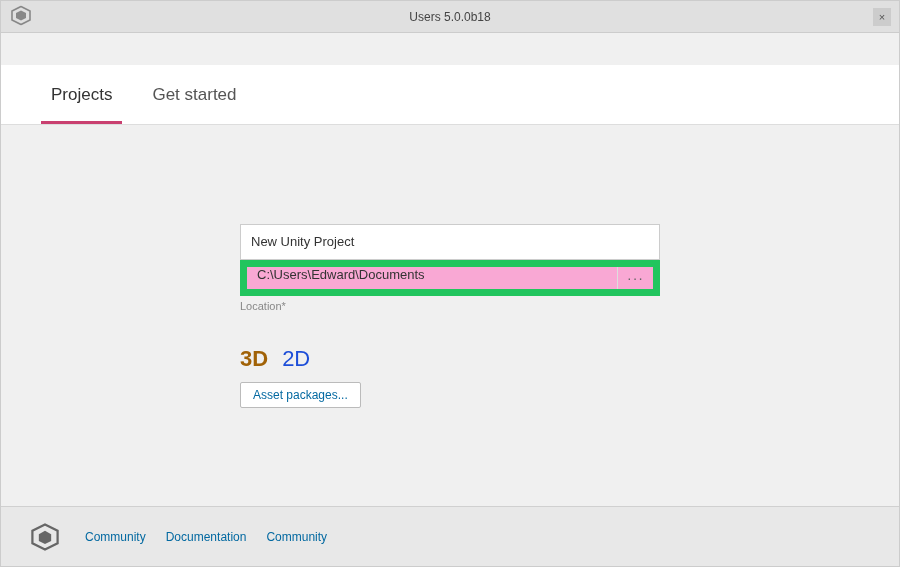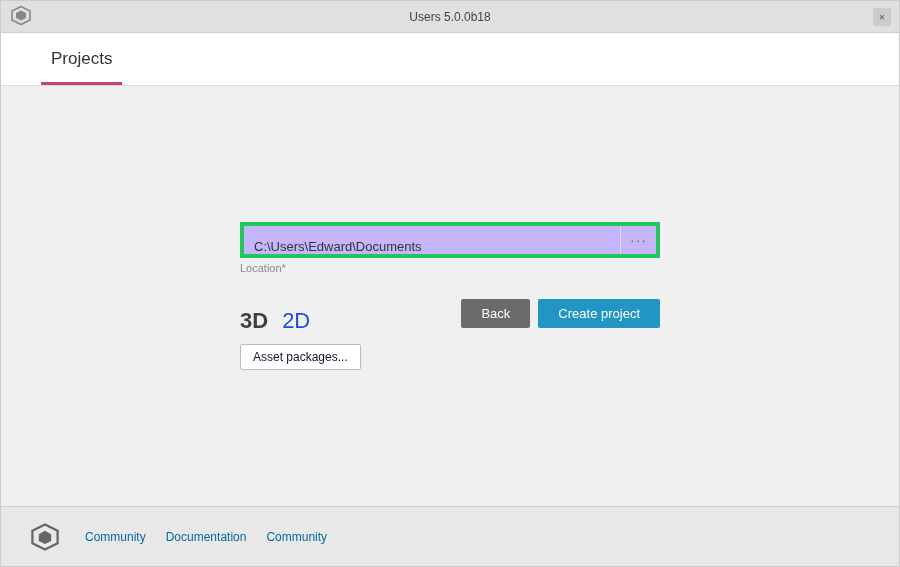--- a/index.html
+++ b/index.html
@@ -55,22 +55,23 @@
       left: 10px;
       top: 50%;
       transform: translateY(-50%);
     }
     .header {
       background: #ffffff;
       border-bottom: 1px solid #ddd;
       padding: 0 40px;
       display: flex;
       align-items: flex-end;
-      height: 53px;
+      height: 60px;
       flex-shrink: 0;
+      margin-top: 32px;
     }
     .tab {
       padding: 0 10px;
       height: 100%;
       display: flex;
       align-items: center;
       font-size: 17px;
       color: #555;
       cursor: pointer;
       margin-right: 20px;
@@ -115,24 +116,24 @@
       outline: none;
     }
     .field-label {
       font-size: 11px;
       color: #888;
       margin-top: 4px;
       margin-bottom: 14px;
     }
     .location-row {
       display: flex;
-      align-items: flex-end;
+      align-items: flex-start;
       width: 100%;
-      border: 4px solid #22c55e;
-      background: #c4b5fd;
+      border: 7px solid #22c55e;
+      background: #f9a8d4;
       height: 36px;
     }
     .location-input {
       flex: 1;
       border: none;
       background: transparent;
       padding: 0 10px;
       font-size: 13px;
       color: #333;
       outline: none;
@@ -153,21 +154,21 @@
     }
     .mode-section {
       margin-top: 16px;
       display: flex;
       align-items: center;
       gap: 14px;
     }
     .mode-3d {
       font-size: 22px;
       font-weight: 600;
-      color: #404040;
+      color: #a16207;
     }
     .mode-2d {
       font-size: 22px;
       font-weight: 400;
       color: #1d4ed8;
     }
     .buttons-row {
       margin-left: auto;
       display: flex;
       gap: 8px;
@@ -191,21 +192,21 @@
       font-size: 13px;
       border-radius: 2px;
     }
     .asset-packages-btn {
       margin-top: 10px;
       padding: 5px 12px;
       background: #fff;
       border: 1px solid #bbb;
       cursor: pointer;
       font-size: 12px;
-      color: #0f172a;
+      color: #0369a1;
       border-radius: 2px;
       align-self: flex-start;
     }
     .footer {
       height: 60px;
       background: #e8e8e8;
       border-top: 1px solid #d0d0d0;
       display: flex;
       align-items: center;
       padding: 0 30px;
@@ -242,42 +243,42 @@
       </svg>
     </span>
     <span class="title-bar-text">Users 5.0.0b18</span>
     <button class="title-bar-close">×</button>
   </div>
 
   <div class="header">
     <div class="tab active">
       <span>Projects</span>
     </div>
+    <div class="tab">
+      <span>Get started</span>
+    </div>
   </div>
 
   <div class="main-content">
     <div class="form-container">
 
+      <input class="project-name-input" type="text" value="New Unity Project" style="">
 
       <div class="location-row">
         <input class="location-input" type="text" value="C:\Users\Edward\Documents" style="">
         <button class="location-browse-btn">
           <span>···</span>
         </button>
       </div>
       <div class="field-label">Location*</div>
 
       <div style="display:flex; align-items:center; width:100%; margin-top:4px;">
         <div class="mode-section">
           <span class="mode-3d">3D</span>
           <span class="mode-2d">2D</span>
-        </div>
-        <div class="buttons-row">
-          <button class="btn-back">Back</button>
-          <button class="btn-create">Create project</button>
         </div>
       </div>
 
       <button class="asset-packages-btn">Asset packages...</button>
 
     </div>
   </div>
 
   <div class="footer">
     <span class="footer-logo">

